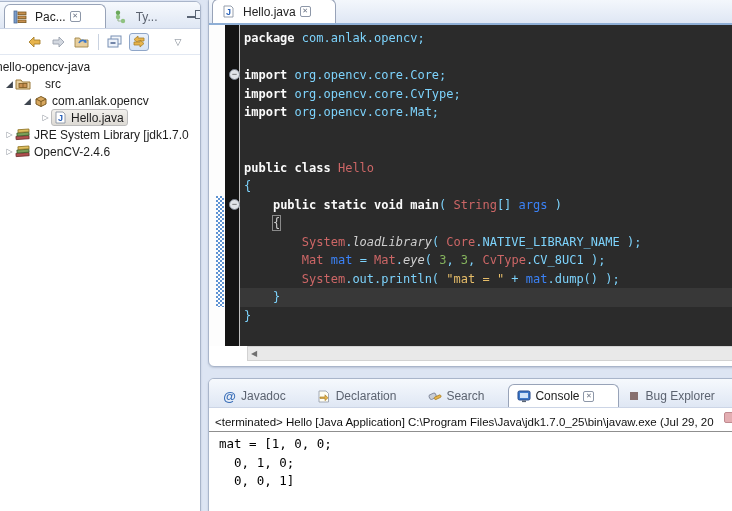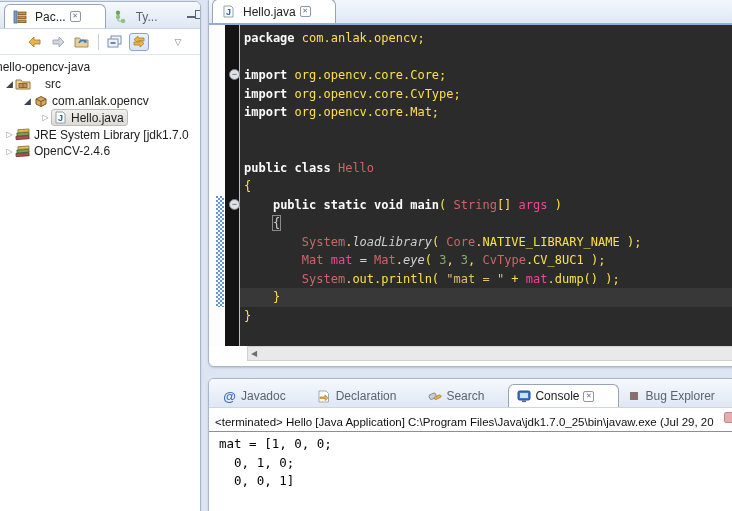--- a/index.html
+++ b/index.html
@@ -84,25 +84,25 @@
     font-size:9px; line-height:9px; text-align:center; z-index:2;
   }
   #code-area { flex:1; padding:4px 0 0 4px; overflow:hidden; position:relative; }
   .code-line {
     font-family:"DejaVu Sans Mono", monospace;
     font-size:12px; line-height:18.5px; height:18.5px;
     white-space:pre; color:#cfcfcf;
   }
   .code-line.current { background:#383838; margin-left:-4px; padding-left:4px; }
   .tk-k { color:#fafafa; font-weight:bold; }
-  .tk-d { color:#fde047; }
+  .tk-d { color:#7dd3fc; }
   .tk-t { color:#cc6666; }
   .tk-s { color:#e6bd69; }
   .tk-n { color:#85b35d; }
-  .tk-v { color:#ec4899; }
+  .tk-v { color:#3b82f6; }
   .tk-m { color:#cfcfcf; font-style:italic; }
   .tk-b { color:#cfcfcf; outline:1px solid #8a8a8a; }
   #editor-hscroll {
     height:15px; margin:0 0 4px 38px; background:#e9e9e9;
     border:1px solid #d2d2d2; display:flex; align-items:center;
   }
   #hscroll-arrow { font-size:8px; color:#707070; padding-left:3px; }
   
   #bottom-panel { left:208px; top:378px; width:540px; height:140px; border-radius:6px 6px 0 0; }
   #bottom-tabbar { padding:3px 4px 0 6px; height:29px; }
@@ -249,21 +249,21 @@
               <rect x="1" y="8" width="13" height="3.2" fill="#b05050" stroke="#6a2828" stroke-width="0.8" transform="rotate(-4 7 9)"></rect>
               <rect x="2" y="4.6" width="12" height="3" fill="#7aa05a" stroke="#3c5c28" stroke-width="0.8" transform="rotate(-4 8 6)"></rect>
               <rect x="3" y="1.4" width="11" height="2.8" fill="#e0c060" stroke="#8a7020" stroke-width="0.8" transform="rotate(-4 8 2.6)"></rect>
             </svg>
           </span>
           <span class="tlabel">JRE System Library [jdk1.7.0</span>
         </span>
       </div>
       <div class="trow" style="padding-left: 10px;">
         <span class="arrow">▷</span>
-        <span style="display: inline-flex; align-items: flex-start;">
+        <span style="display: inline-flex; align-items: center;">
           <span class="ticon">
             <svg width="16" height="13" viewBox="0 0 16 13">
               <rect x="1" y="8" width="13" height="3.2" fill="#b05050" stroke="#6a2828" stroke-width="0.8" transform="rotate(-4 7 9)"></rect>
               <rect x="2" y="4.6" width="12" height="3" fill="#7aa05a" stroke="#3c5c28" stroke-width="0.8" transform="rotate(-4 8 6)"></rect>
               <rect x="3" y="1.4" width="11" height="2.8" fill="#e0c060" stroke="#8a7020" stroke-width="0.8" transform="rotate(-4 8 2.6)"></rect>
             </svg>
           </span>
           <span class="tlabel">OpenCV-2.4.6</span>
         </span>
       </div>

